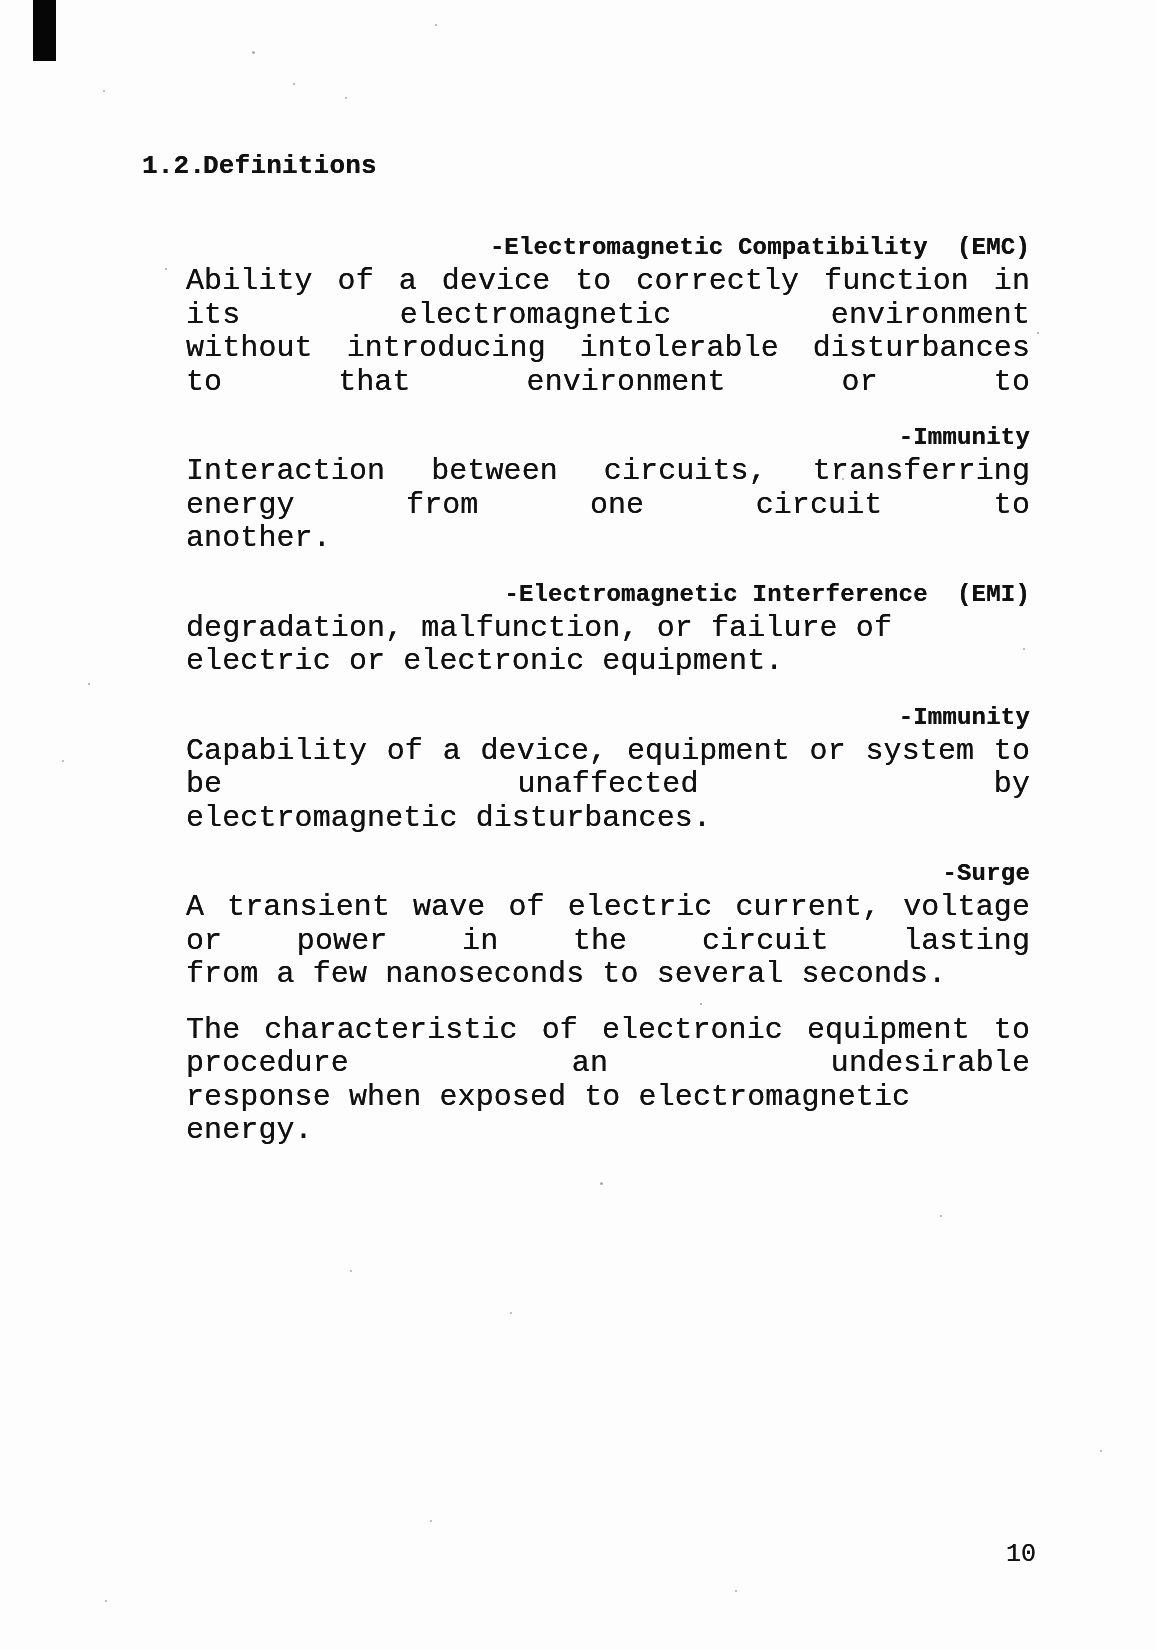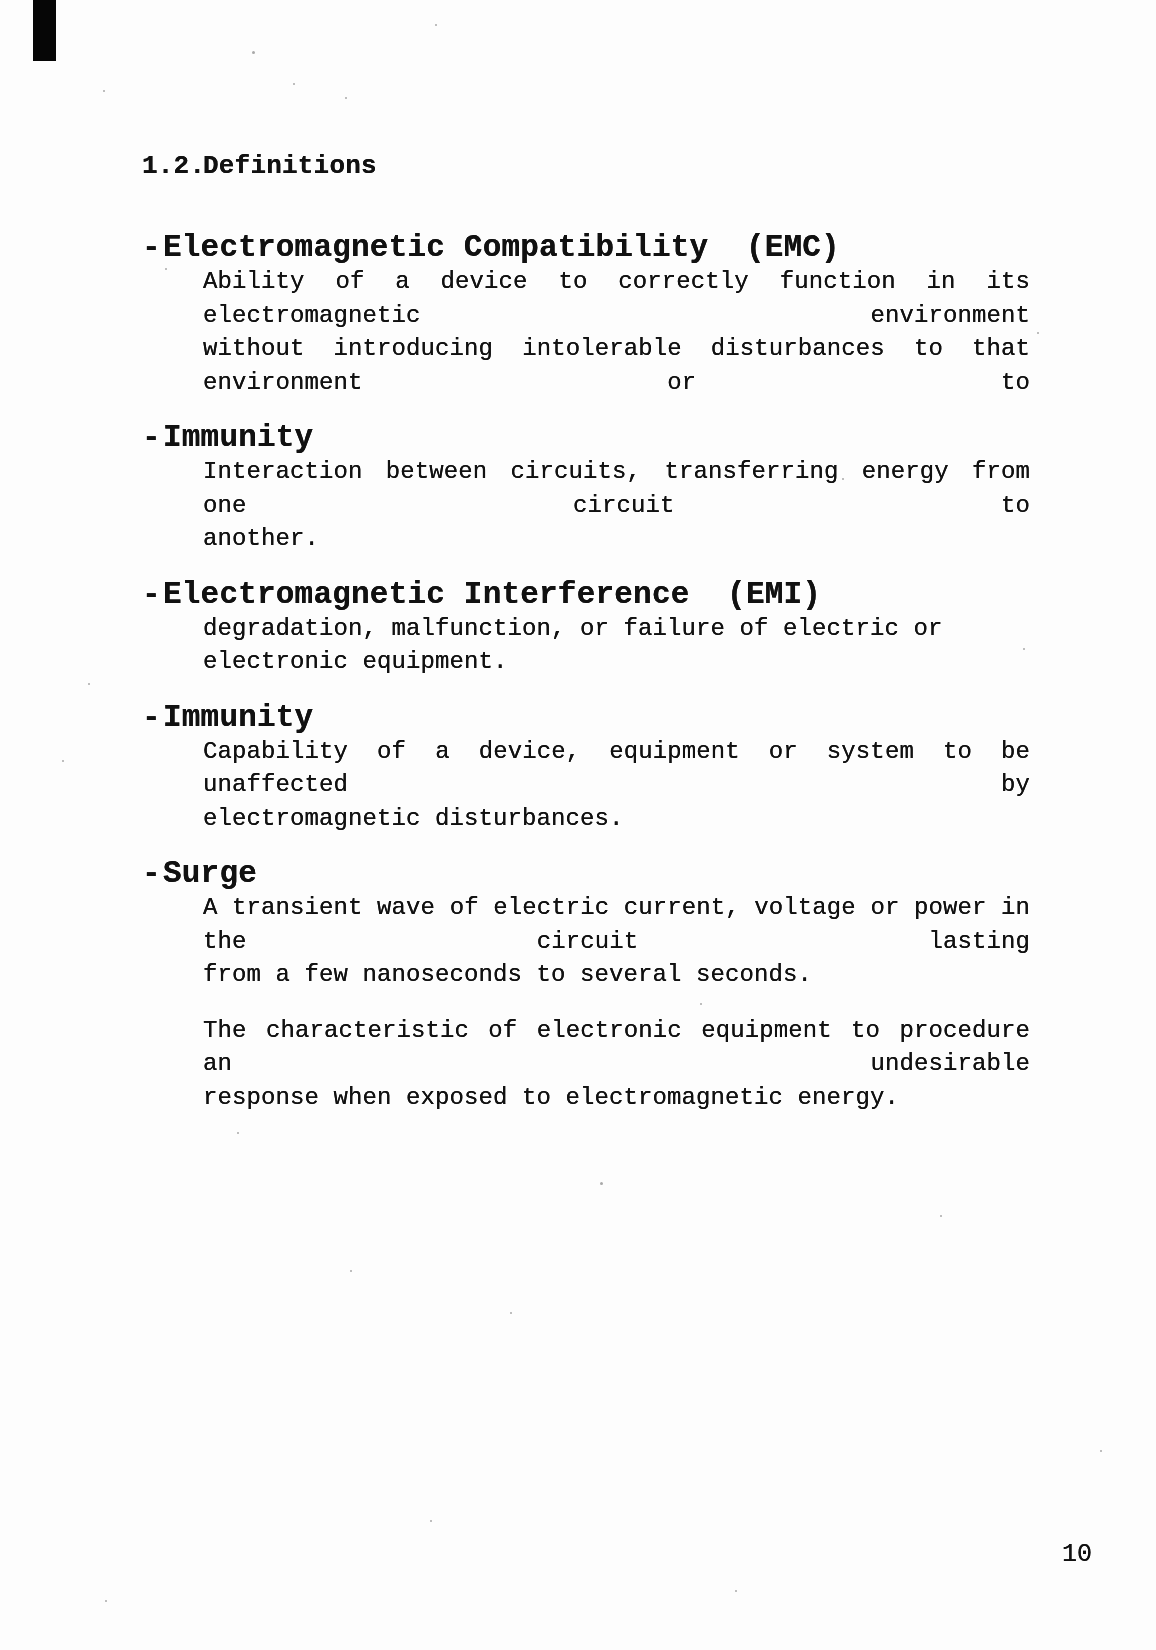--- a/index.html
+++ b/index.html
@@ -19,36 +19,36 @@
     overflow:hidden;
     text-shadow:0 0 0.5px currentColor; 
   }
   .heading{
     margin:0 0 48px 0;
     font-size:26px;font-weight:700;line-height:34px;
     letter-spacing:0.2px;
   }
   .heading .num{display:inline-block;width:61px;}
   .def{margin:0 0 22px 0;}
-  .term-row{line-height:34px;font-size:31px;font-weight:700;}
+  .term-row{line-height:34px;font-size:24px;font-weight:700;text-align:right;}
   .dash{display:inline-block;width:21px;font-weight:700;}
   .term{white-space:pre-wrap;letter-spacing:0.2px;}
   .def-body{
-    margin-left:61px;
-    font-size:24px;line-height:33.5px;
+    margin-left:44px;
+    font-size:30px;line-height:33.5px;
     letter-spacing:0.1px;
   }
   .def-body .jline{
     text-align:justify;
     text-align-last:justify;
     -moz-text-align-last:justify;
   }
   .def-body .lline{text-align:left;}
   .pagenum{
-    position:absolute;left:1062px;top:1541px;
+    position:absolute;left:1006px;top:1541px;
     font-size:25px;line-height:28px;
   }
   .artifact-bar{
     position:absolute;left:33px;top:0;
     width:23px;height:61px;
     background:#060606;
   }
   .speck{
     position:absolute;width:3px;height:3px;border-radius:50%;
     background:#7d7d7d;opacity:0.65;

